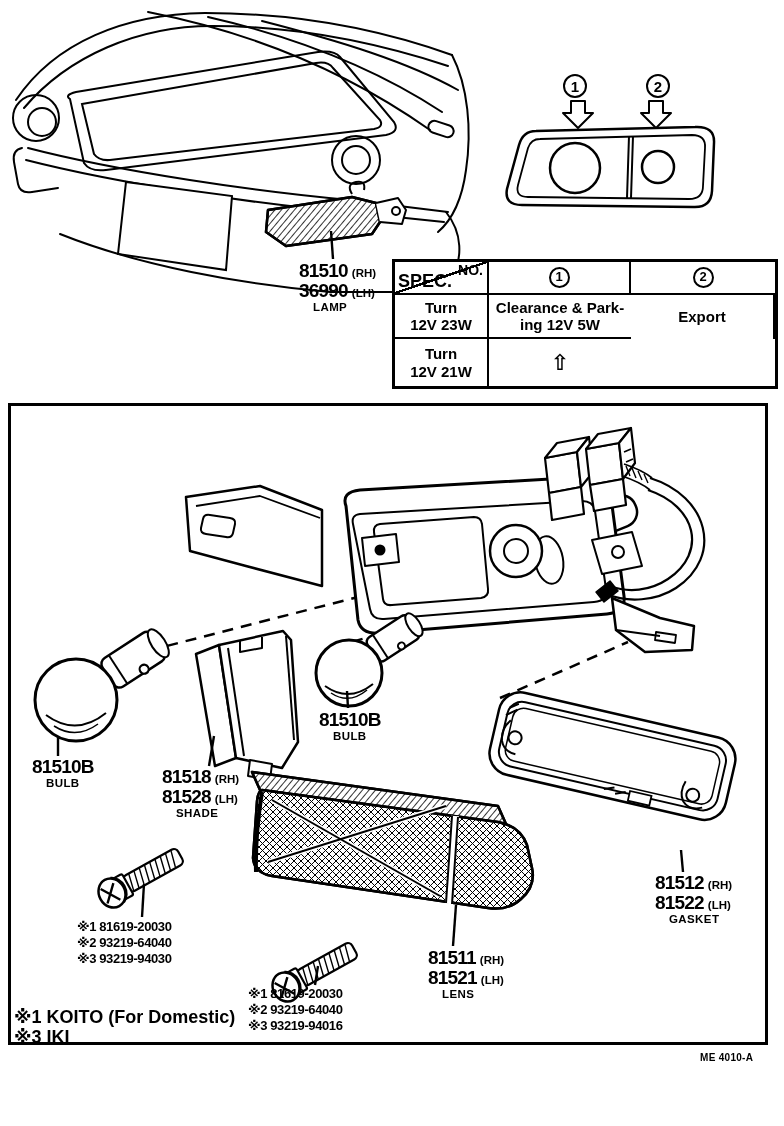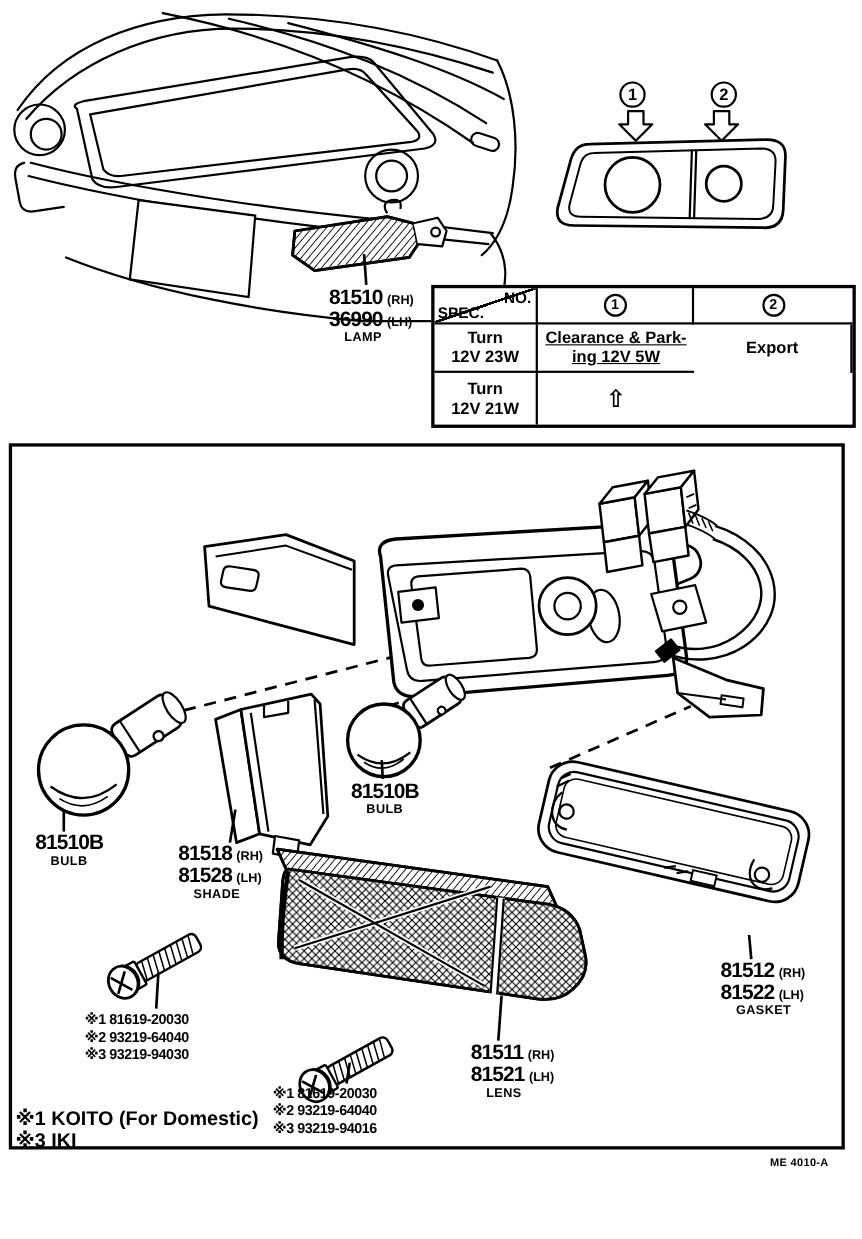--- a/index.html
+++ b/index.html
@@ -28,27 +28,27 @@
   .spec>div{
     border-right:2.5px solid #000;border-bottom:2.5px solid #000;
     display:flex;flex-direction:column;align-items:center;justify-content:center;
     text-align:center;font-size:15px;line-height:1.15;box-sizing:border-box;
   }
   .spec>div.cl{border-right:none;}
   .spec>div.rl{border-bottom:none;}
   .corner{position:relative;
     background:linear-gradient(to bottom right,transparent calc(50% - 1.2px),#000 calc(50% - 1.2px),#000 calc(50% + 1.2px),transparent calc(50% + 1.2px));}
   .corner .no{position:absolute;top:0px;right:4px;font-size:14px;}
-  .corner .sp{position:absolute;bottom:1px;left:3px;font-size:14px;}
+  .corner .sp{position:absolute;bottom:1px;left:3px;font-size:18px;}
   .circled{
     width:21px;height:21px;border:2px solid #000;border-radius:50%;
     display:flex;align-items:center;justify-content:center;font-size:13px;font-weight:bold;
     box-sizing:border-box;
   }
-  .small-cell{font-size:13.5px;text-decoration:underline;}
+  .small-cell{font-size:13.5px;}
   .arrow-glyph{font-size:22px;line-height:1;}
   
   .callout{position:absolute;font-weight:bold;white-space:nowrap;line-height:1.02;}
   .pn-row{display:flex;align-items:baseline;gap:4px;height:20px;}
   .pn{font-size:19px;letter-spacing:-0.8px;}
   .pn-side{font-size:11.5px;}
   .pn-sub{font-size:11.5px;letter-spacing:0.4px;margin-top:1px;margin-left:14px;}
   .ref-block{position:absolute;font-weight:bold;font-size:13px;line-height:16px;white-space:nowrap;letter-spacing:-0.4px;}
   .legend{position:absolute;font-weight:bold;font-size:18px;line-height:19.5px;white-space:nowrap;margin-top:20px;}
   .footer-code{position:absolute;font-weight:bold;font-size:10px;letter-spacing:0.3px;}

